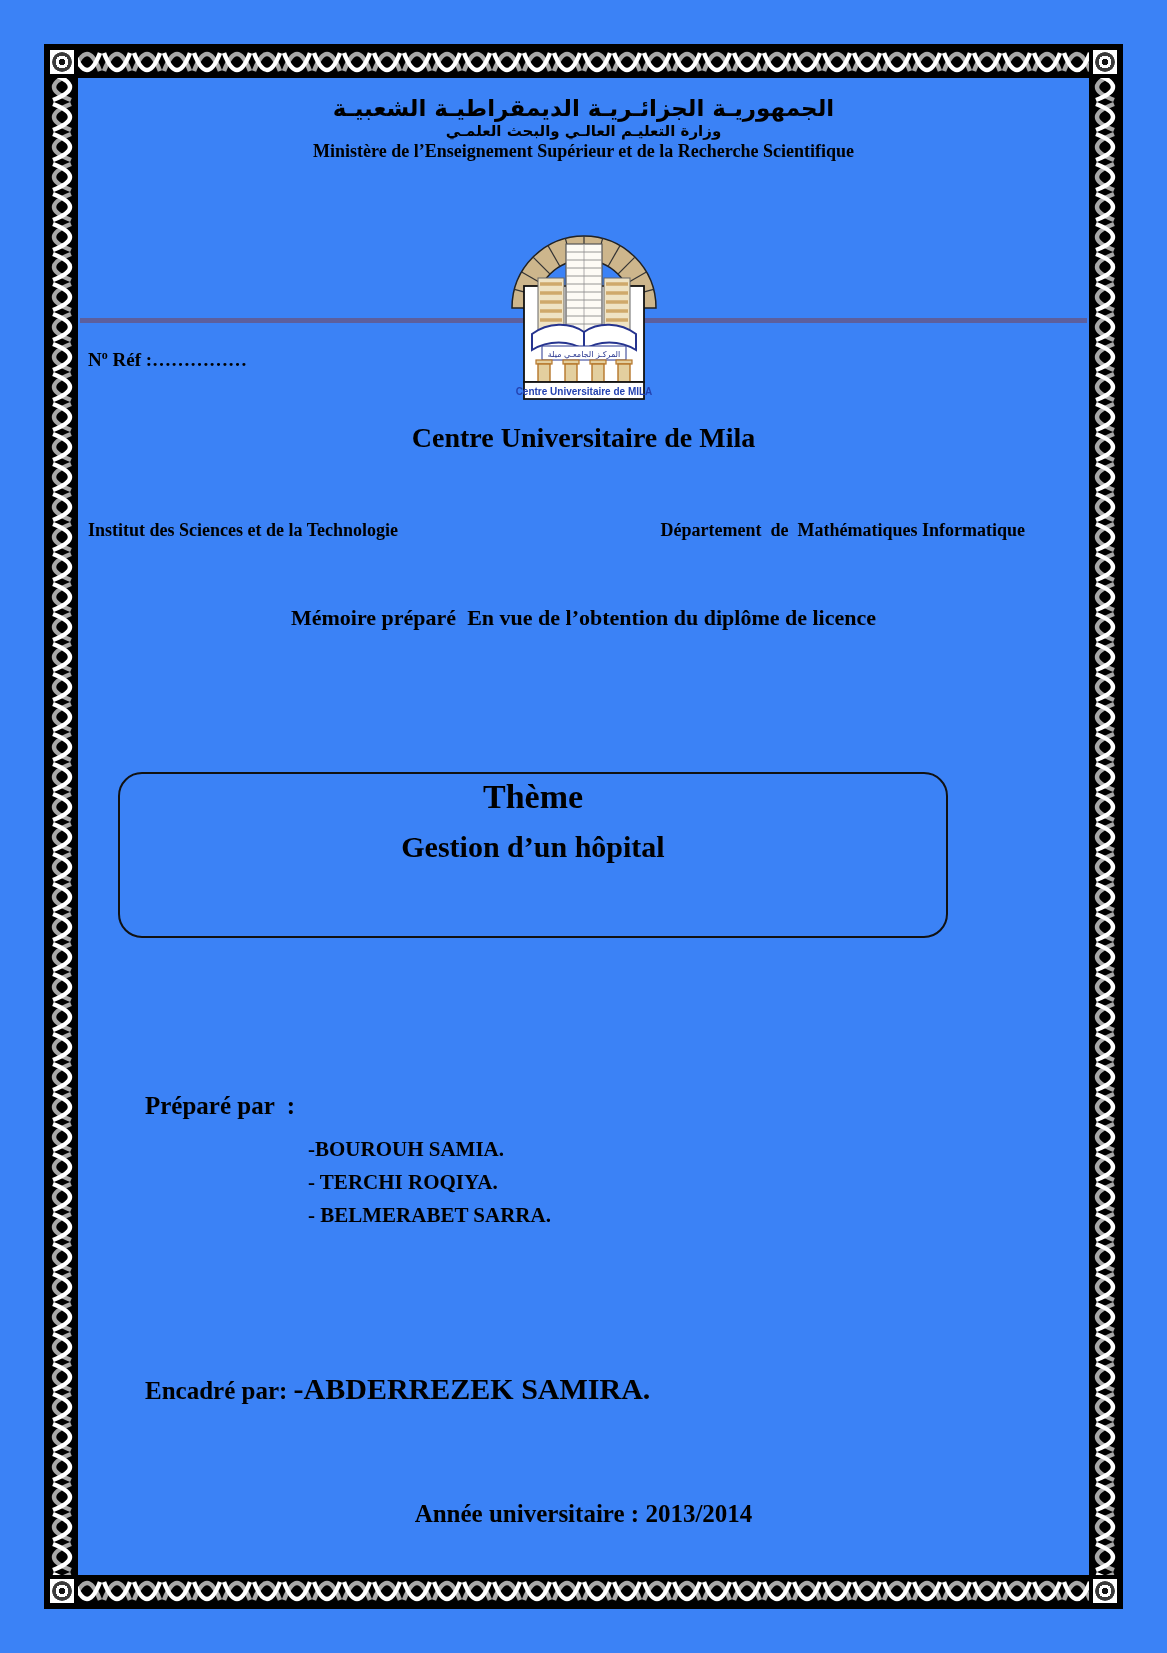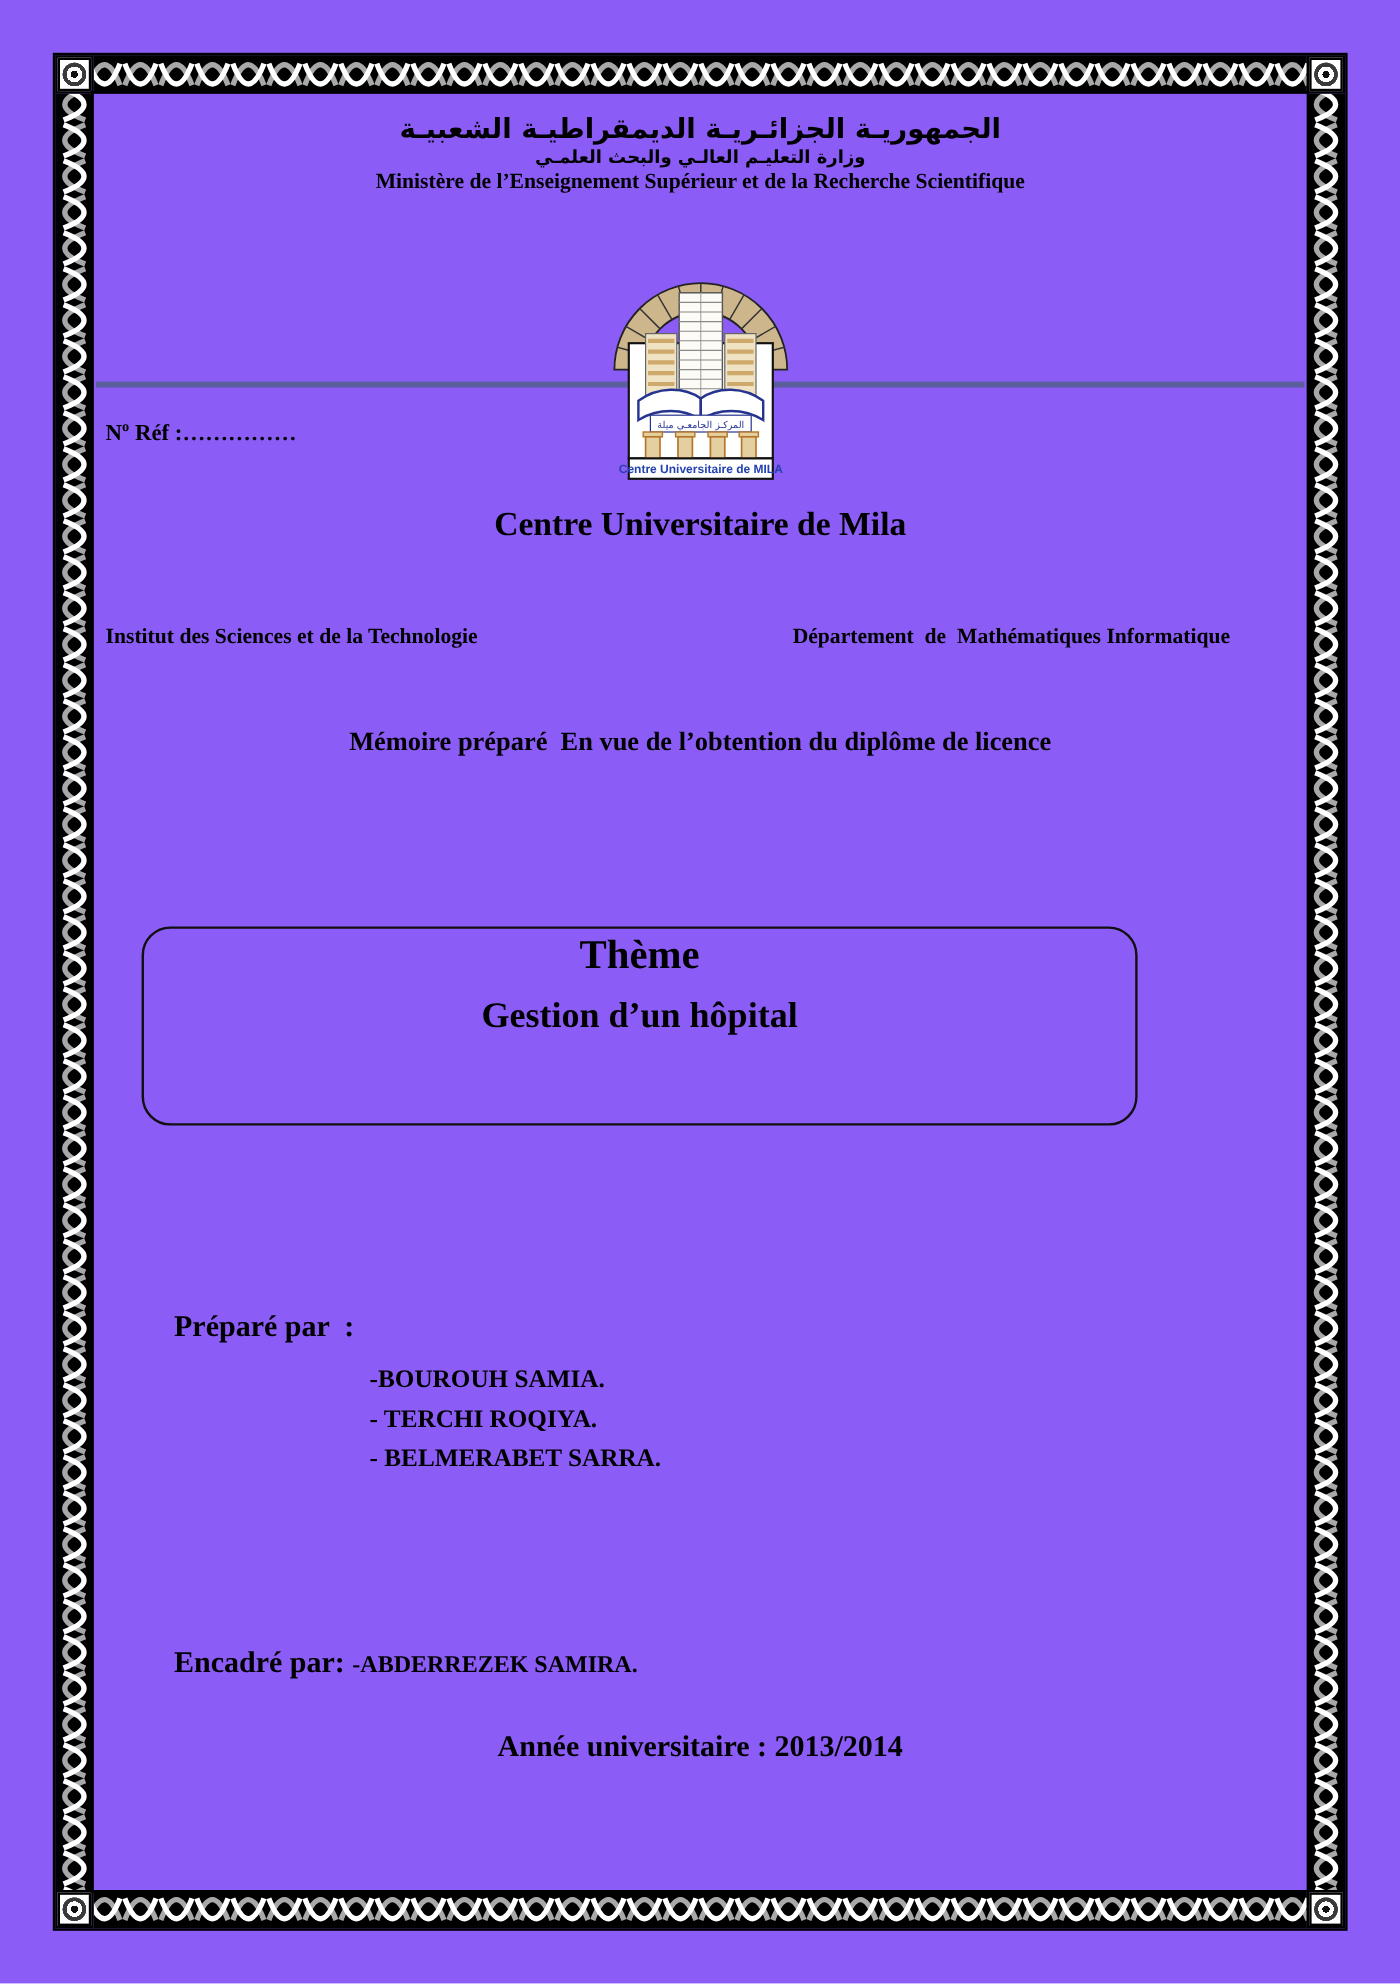--- a/index.html
+++ b/index.html
@@ -1,16 +1,16 @@
 <!DOCTYPE html>
 <html><head>
 <meta charset="utf-8">
 <style>
   html,body{margin:0;padding:0;background:#ffffff;}
-  .page{position:relative;width:1167px;height:1653px;background:#8b5cf6;overflow:hidden;
+  .page{position:relative;width:1167px;height:1653px;background:#3b82f6;overflow:hidden;
         font-family:"Liberation Serif", serif;color:#000;}
 
   
   .frame{position:absolute;inset:44px;border:2px solid #000;}
   .strip{position:absolute;background:#000;overflow:hidden;}
   .strip.top{top:0;left:32px;right:32px;height:32px;}
   .strip.bottom{bottom:0;left:32px;right:32px;height:32px;}
   .strip.left{left:0;top:32px;bottom:32px;width:32px;}
   .strip.right{right:0;top:32px;bottom:32px;width:32px;}
   .corner{position:absolute;width:32px;height:32px;background:#000;
@@ -54,23 +54,23 @@
   .theme-box{top:772px;left:118px;width:830px;height:166px;border:2px solid #111;
              border-radius:24px;text-align:center;box-sizing:border-box;}
   .theme-box .t1{font-size:34px;font-weight:bold;line-height:46px;}
   .theme-box .t2{font-size:30px;font-weight:bold;line-height:54px;}
 
   .prepared-label{top:1092px;left:145px;font-size:25px;font-weight:bold;}
   .prepared-names{top:1133px;left:308px;font-size:21px;font-weight:bold;line-height:33px;}
 
   .supervisor{top:1372px;left:145px;}
   .supervisor .lbl{font-size:25px;font-weight:bold;}
-  .supervisor .nm{font-size:20px;font-weight:bold;text-align:center;}
-
-  .year{top:1442px;font-size:25px;font-weight:bold;}
+  .supervisor .nm{font-size:30px;font-weight:bold;text-align:center;}
+
+  .year{top:1500px;font-size:25px;font-weight:bold;}
 </style>
 </head>
 <body>
 
 <div class="page">
 
   <div class="frame">
     <div class="strip top"><svg width="1011" height="32">
           <path d="M -4 25 Q 9 -9 22 25" fill="none" stroke="#a8a8a8" stroke-width="4.5"></path>
           <path d="M -4 7 Q 9 41 22 7" fill="none" stroke="#ffffff" stroke-width="4.5"></path>

